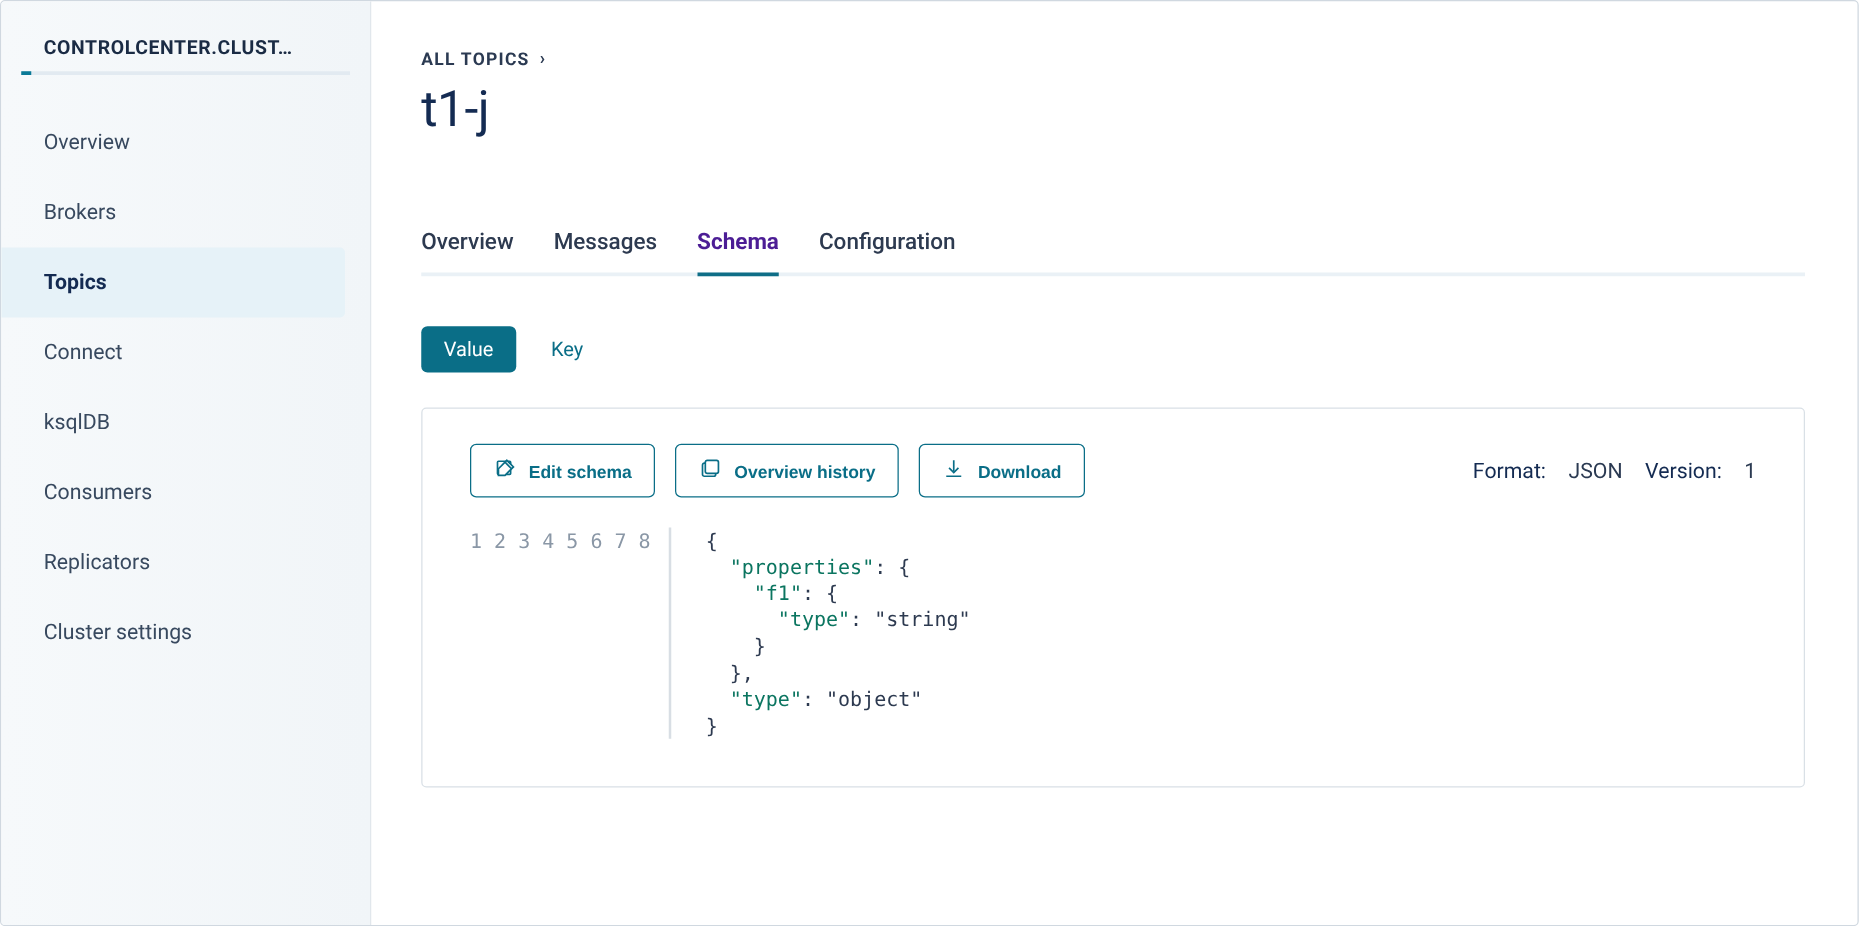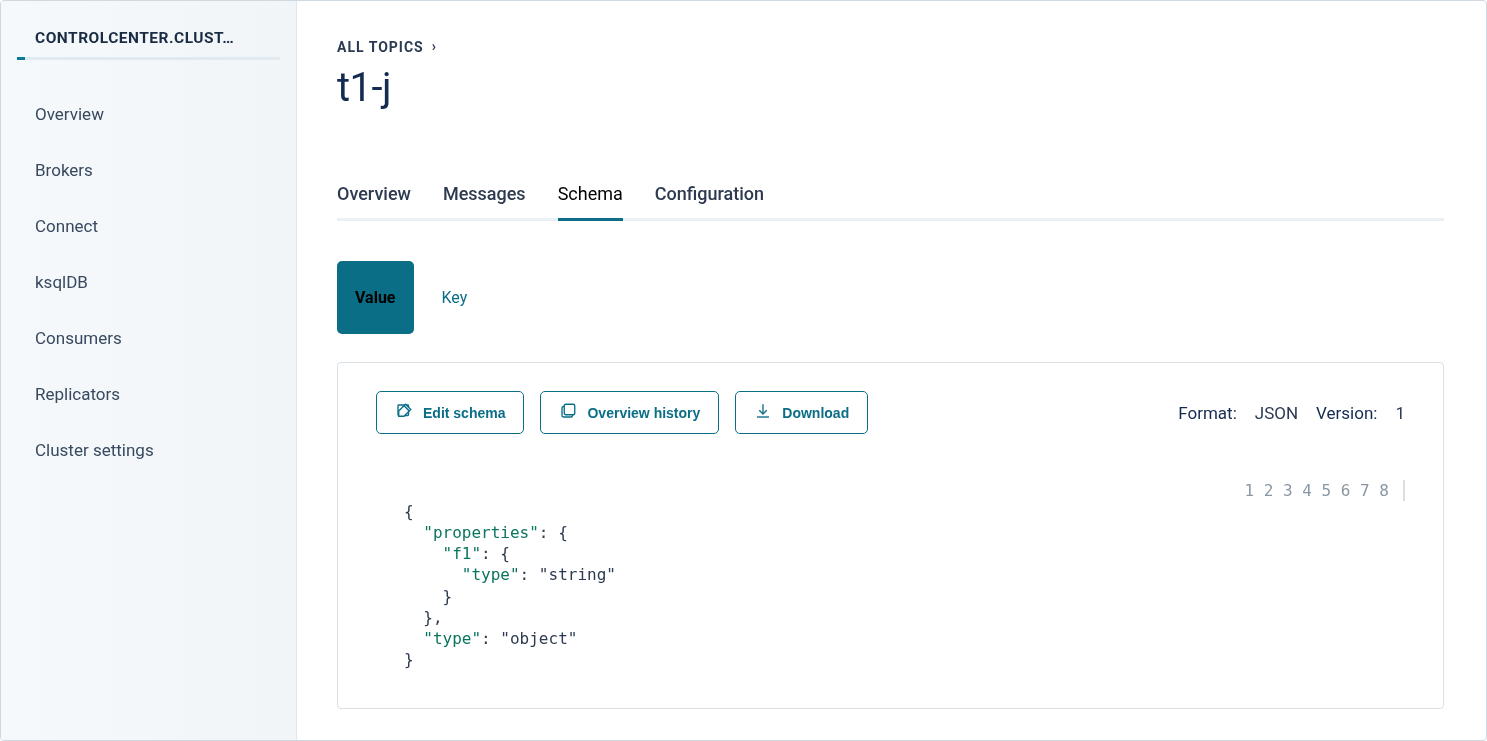--- a/index.html
+++ b/index.html
@@ -88,22 +88,22 @@
   }
   .tab {
     font-size: 18px;
     font-weight: 500;
     color: #2d3a50;
     padding-bottom: 14px;
     cursor: pointer;
     position: relative;
   }
   .tab.active {
-    color: #000000;
-    font-weight: 400;
+    color: #4c1d95;
+    font-weight: 700;
   }
   .tab.active::after {
     content: "";
     position: absolute;
     left: 0; right: 0; bottom: -3px;
     height: 3px;
     background: #0f6e87;
   }
   .tabs-rule {
     height: 3px;
@@ -111,25 +111,25 @@
     margin-top: 0px;
   }
   .sub-toggle {
     margin-top: 40px;
     display: flex;
     align-items: center;
     gap: 28px;
   }
   .pill {
     background: #0a6e87;
-    color: #000000;
-    padding: 27px 18px;
+    color: #ffffff;
+    padding: 9px 18px;
     border-radius: 5px;
     font-size: 16px;
-    font-weight: 700;
+    font-weight: 400;
     cursor: pointer;
   }
   .pill-ghost {
     color: #0a6e87;
     font-size: 16px;
     font-weight: 400;
     cursor: pointer;
   }
   .schema-card {
     margin-top: 28px;
@@ -160,26 +160,25 @@
   .btn svg { width: 18px; height: 18px; stroke: #0a6e87; fill: none; stroke-width: 1.8; }
   .meta {
     display: flex;
     align-items: center;
     gap: 18px;
     font-size: 17px;
     color: #2b3a52;
   }
   .meta .lbl { font-weight: 400; color: #142b52; }
   .code-area {
-    margin-top: 46px;
+    margin-top: 24px;
     display: flex;
     font-family: ui-monospace, SFMono-Regular, "SF Mono", Menlo, Consolas, monospace;
     font-size: 16px;
     line-height: 1.32;
-    flex-direction: column;
   }
   .gutter {
     text-align: right;
     color: #8a97a6;
     padding-right: 14px;
     border-right: 2px solid #d8dee4;
     min-width: 36px;
   }
   .code {
     padding-left: 28px;
@@ -196,20 +195,23 @@
   <div class="sidebar-header">CONTROLCENTER.CLUST…</div>
   <div class="sidebar-header-rule">
       <div class="prog"></div>
     </div>
   <nav id="sidebar-nav">
       <div class="sidebar-item">
         <span>Overview</span>
       </div>
       <div class="sidebar-item">
         <span>Brokers</span>
+      </div>
+      <div class="sidebar-item active">
+        <span>Topics</span>
       </div>
       <div class="sidebar-item">
         <span>Connect</span>
       </div>
       <div class="sidebar-item">
         <span>ksqlDB</span>
       </div>
       <div class="sidebar-item">
         <span>Consumers</span>
       </div>

